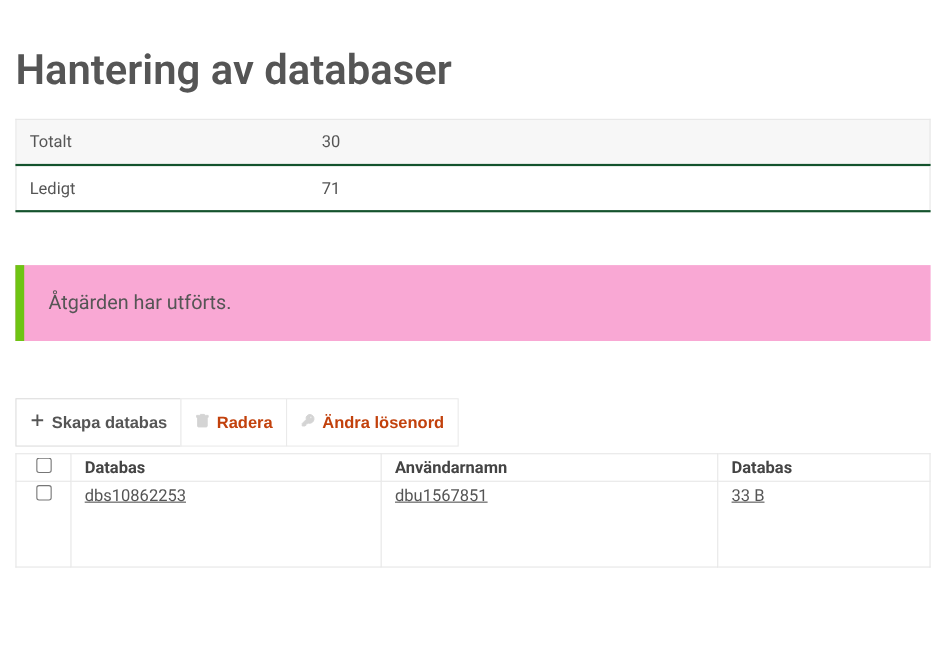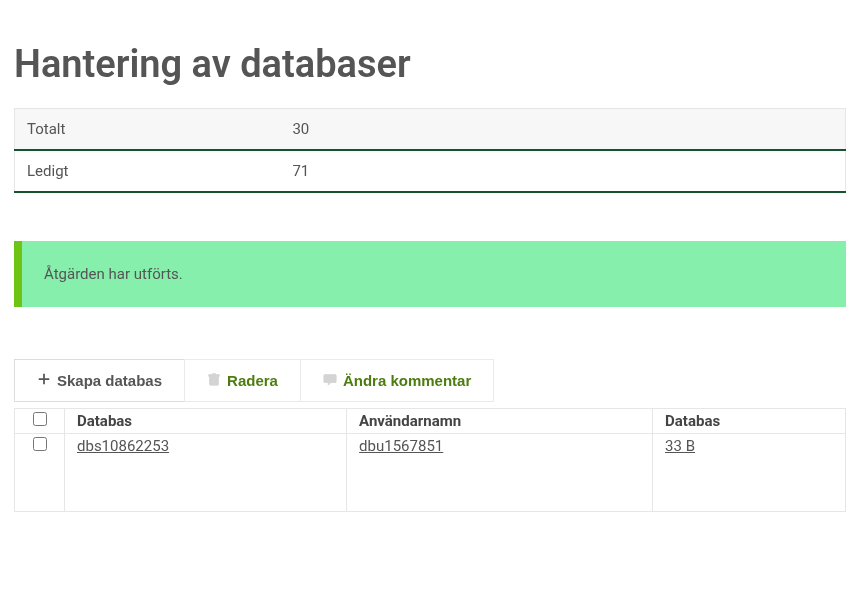--- a/index.html
+++ b/index.html
@@ -38,49 +38,49 @@
     }
     .info-table td {
       padding: 11px 12px;
       font-size: 15px;
       color: #555;
     }
     .info-table td:first-child {
       width: 32%;
     }
     .alert {
-      background: #86efac;
+      background: #f9a8d4;
       border-left: 8px solid #6ec413;
       padding: 24px 22px;
       margin-bottom: 52px;
-      font-size: 15px;
+      font-size: 18px;
       color: #555;
     }
     .toolbar {
       display: flex;
       gap: 0;
       margin-bottom: 6px;
     }
     .toolbar button {
       display: inline-flex;
       align-items: center;
       gap: 6px;
-      padding: 12px 22px;
+      padding: 12px 12px;
       font-size: 15px;
       background: #fff;
       border: 1px solid #ddd;
       color: #555;
       cursor: pointer;
       font-weight: 600;
     }
     .toolbar button:not(:first-child) {
       margin-left: -1px;
     }
     .toolbar button.disabled {
-      color: #4d7c0f;
+      color: #c2410c;
       cursor: not-allowed;
       border-color: #eaeaea;
       justify-content: space-between;
     }
     .toolbar button.disabled svg {
       stroke: #d4d4d4;
       fill: #d4d4d4;
     }
     .toolbar button svg {
       width: 14px;
@@ -156,24 +156,24 @@
     <span class="icon">
       <svg viewBox="0 0 16 16" fill="#d4d4d4">
           <path d="M3 5h10v9a1 1 0 0 1-1 1H4a1 1 0 0 1-1-1V5zm3-3h4l1 1h3v2H2V3h3l1-1z"></path>
         </svg>
     </span>
     <span>Radera</span>
   </button>
   <button class="disabled">
     <span class="icon">
       <svg viewBox="0 0 16 16" fill="#d4d4d4">
-          <path d="M2 3h12a1 1 0 0 1 1 1v7a1 1 0 0 1-1 1H9l-3 3v-3H2a1 1 0 0 1-1-1V4a1 1 0 0 1 1-1z"></path>
+          <path d="M10 2a4 4 0 0 0-3.8 5.2L2 11.4V14h3l.8-.8v-1.4h1.4l.8-.8 1.2.2A4 4 0 1 0 10 2zm1 4a1 1 0 1 1 0-2 1 1 0 0 1 0 2z"></path>
         </svg>
     </span>
-    <span>Ändra kommentar</span>
+    <span>Ändra lösenord</span>
   </button>
 </div>
 
 <table class="data-table">
   <thead>
     <tr>
       <th class="checkbox-col">
         <input type="checkbox" style="">
       </th>
       <th>Databas</th>

